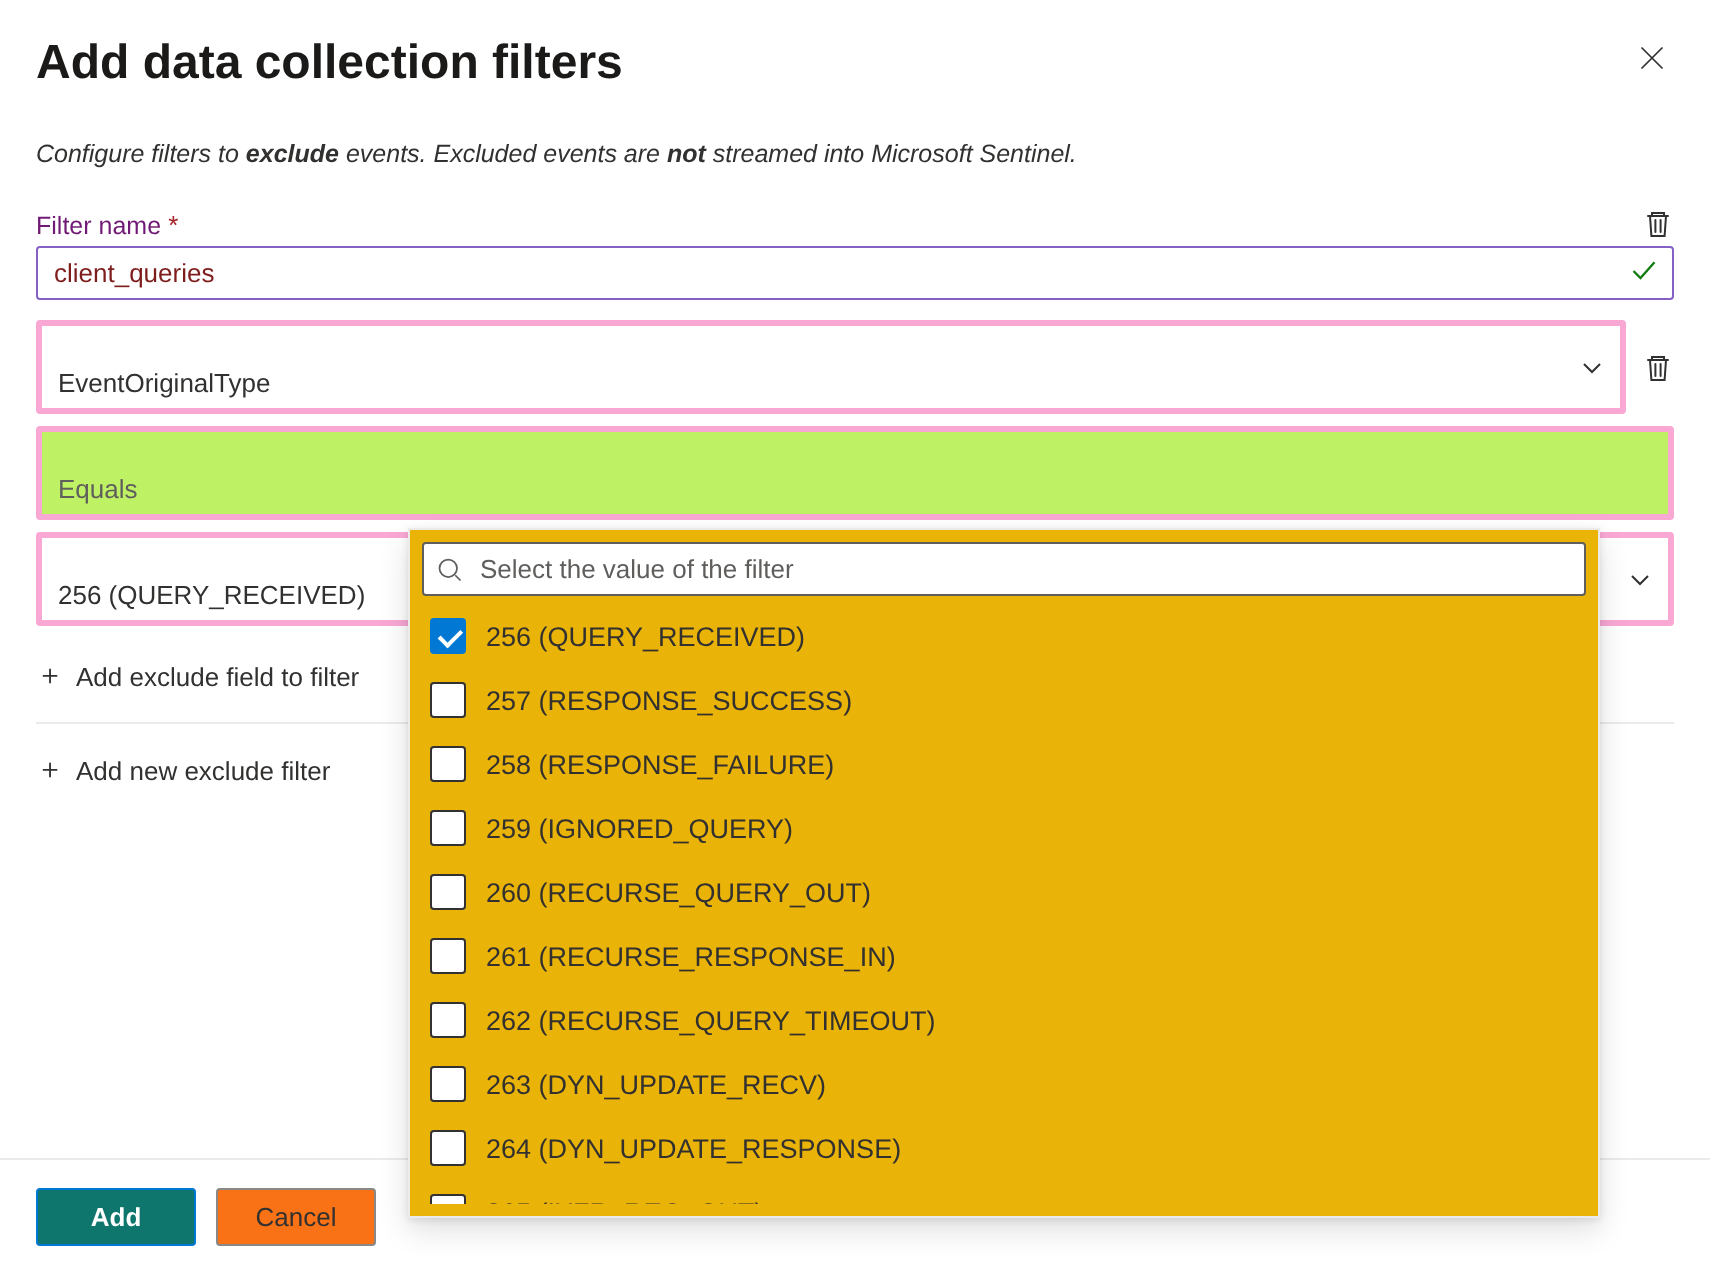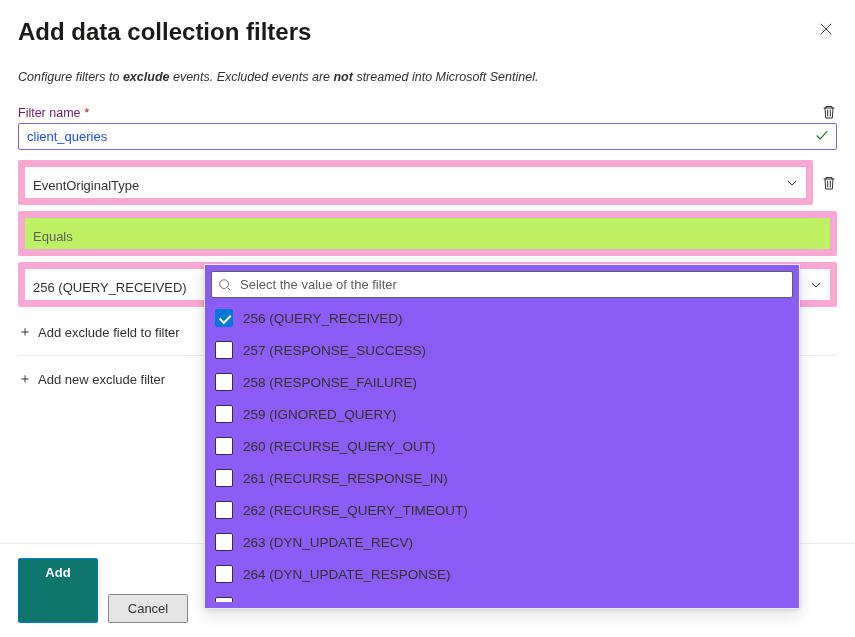--- a/index.html
+++ b/index.html
@@ -51,39 +51,39 @@
     color: #323130;
   }
   .trash svg { width: 100%; height: 100%; }
   .input-name {
     width: 100%;
     border: 1px solid #8661c5;
     border-radius: 2px;
     padding: 5px 30px 5px 8px;
     font-size: 13px;
     outline: none;
-    color: #1d4ed8;
+    color: #7f1d1d;
     background: #fff;
     position: relative;
   }
   .input-wrap { position: relative; margin-bottom: 10px; }
   .valid-check {
     position: absolute;
     right: 8px;
     top: 50%;
     transform: translateY(-50%);
     color: #107c10;
     font-size: 14px;
   }
   .row { display: flex; align-items: center; gap: 8px; margin-bottom: 6px; }
   .select-box {
     flex: 1;
-    border: 7px solid #f9a8d4;
-    border-radius: 2px;
-    padding: 11px 28px 5px 8px;
+    border: 3px solid #f9a8d4;
+    border-radius: 2px;
+    padding: 21px 28px 5px 8px;
     font-size: 13px;
     background: #fff;
     position: relative;
     cursor: pointer;
     color: #323130;
   }
   .select-box.disabled {
     background: #bef264;
     color: #605e5c;
     cursor: default;
@@ -111,21 +111,21 @@
     border: none;
     border-top: 1px solid #edebe9;
     margin: 4px 0;
   }
   
   .dropdown {
     position: absolute;
     left: 204px;
     top: 264px;
     width: 596px;
-    background: #8b5cf6;
+    background: #eab308;
     border: 1px solid #edebe9;
     box-shadow: 0 6.4px 14.4px rgba(0,0,0,.13), 0 1.2px 3.6px rgba(0,0,0,.1);
     padding: 6px;
     z-index: 20;
   }
   .search-wrap {
     position: relative;
     margin-bottom: 4px;
   }
   .search-input {
@@ -205,24 +205,23 @@
     cursor: pointer;
     text-align: center;
   }
   .btn-primary {
     background: #0f766e;
     border: 1px solid #0078d4;
     color: #fff;
     font-weight: 600;
   }
   .btn-secondary {
-    background: #e5e5e5;
+    background: #f97316;
     border: 1px solid #8a8886;
     color: #323130;
-    margin-top: 36px;
   }
 </style>
 </head>
 <body>
 
 <div class="panel">
   <div class="header-row">
     <h1>Add data collection filters</h1>
     <div class="close-x">
       <svg viewBox="0 0 16 16" width="14" height="14">

